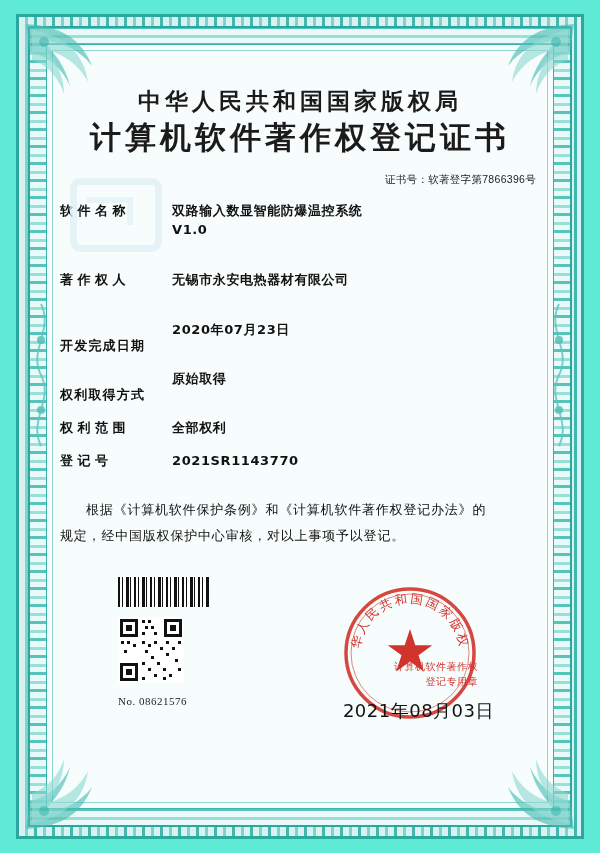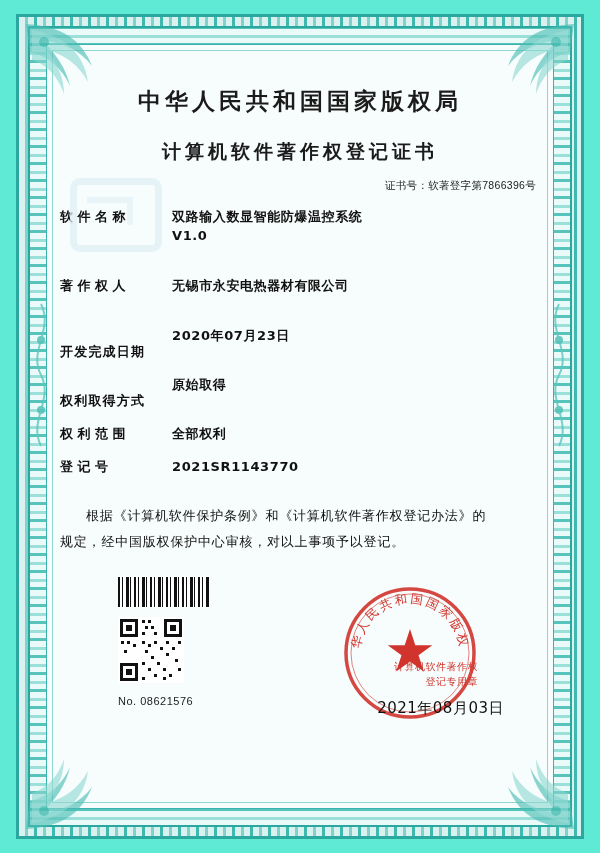--- a/index.html
+++ b/index.html
@@ -130,24 +130,23 @@
     font-weight: bold;
     font-size: 23px;
     letter-spacing: 4px;
     color: #1b1b1b;
     margin-top: 26px;
   }
   .title-sub {
     text-align: center;
     font-family: "DejaVu Serif", serif;
     font-weight: bold;
-    font-size: 19px;
+    font-size: 31px;
     letter-spacing: 4px;
     color: #1b1b1b;
-    margin-top: 22px;
   }
 
   .certno {
     text-align: right;
     font-size: 10.5px;
     color: #222;
     margin-top: 14px;
     padding-right: 4px;
     letter-spacing: 0.3px;
   }
@@ -233,21 +232,21 @@
   }
   .qr-dots {
     position: absolute;
     inset: 0;
   }
 
   .serial {
     position: absolute;
     left: 58px;
     top: 118px;
-    font-family: Liberation Sans, sans-serif;
+    font-family: Liberation Serif, serif;
     font-size: 11px;
     color: #222;
     letter-spacing: 0.5px;
   }
 
   .seal {
     position: absolute;
     right: 62px;
     top: 8px;
     width: 136px;
@@ -262,23 +261,23 @@
   .seal-lines {
     top: 74px;
     font-size: 10px;
     line-height: 1.5;
     font-family: "DejaVu Sans", sans-serif;
     letter-spacing: 0.5px;
   }
 
   .issue-date {
     position: absolute;
-    right: 36px;
+    right: 46px;
     top: 122px;
-    font-size: 15px;
+    font-size: 18px;
     color: #111;
     font-family: "DejaVu Sans", sans-serif;
     letter-spacing: 0.5px;
   }
 </style>
 </head>
 <body>
 
 <div class="certificate">
 

